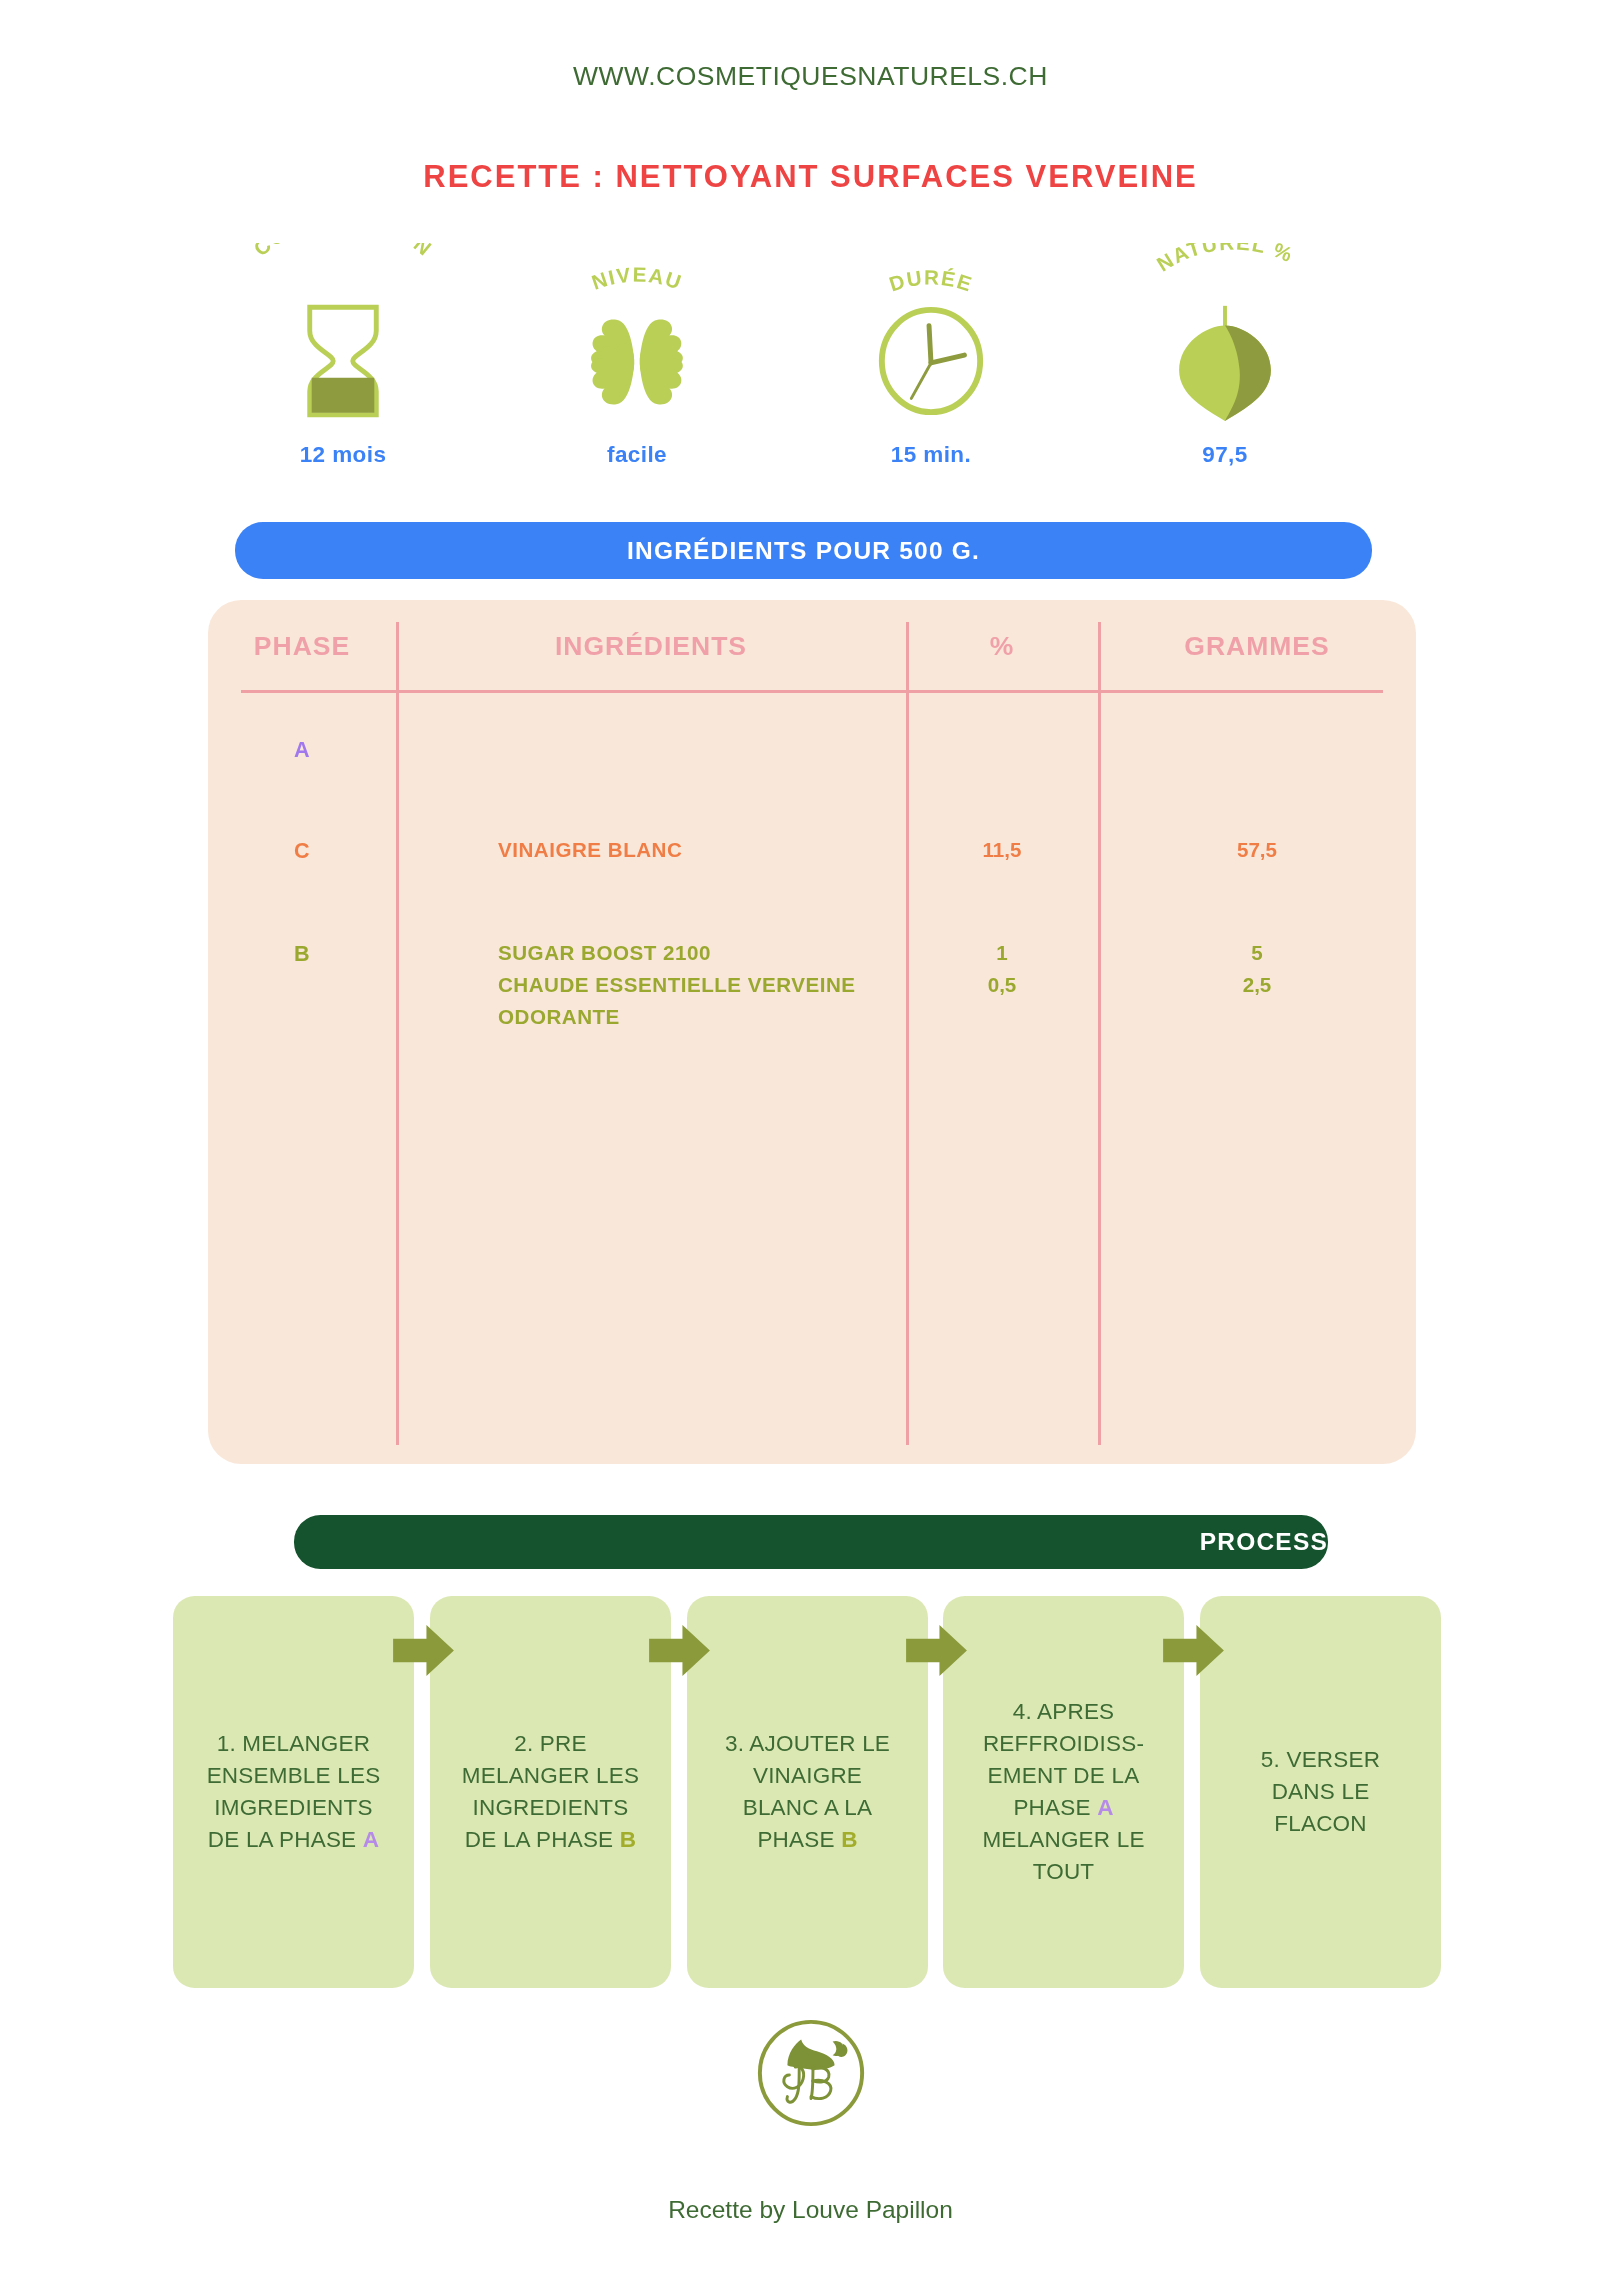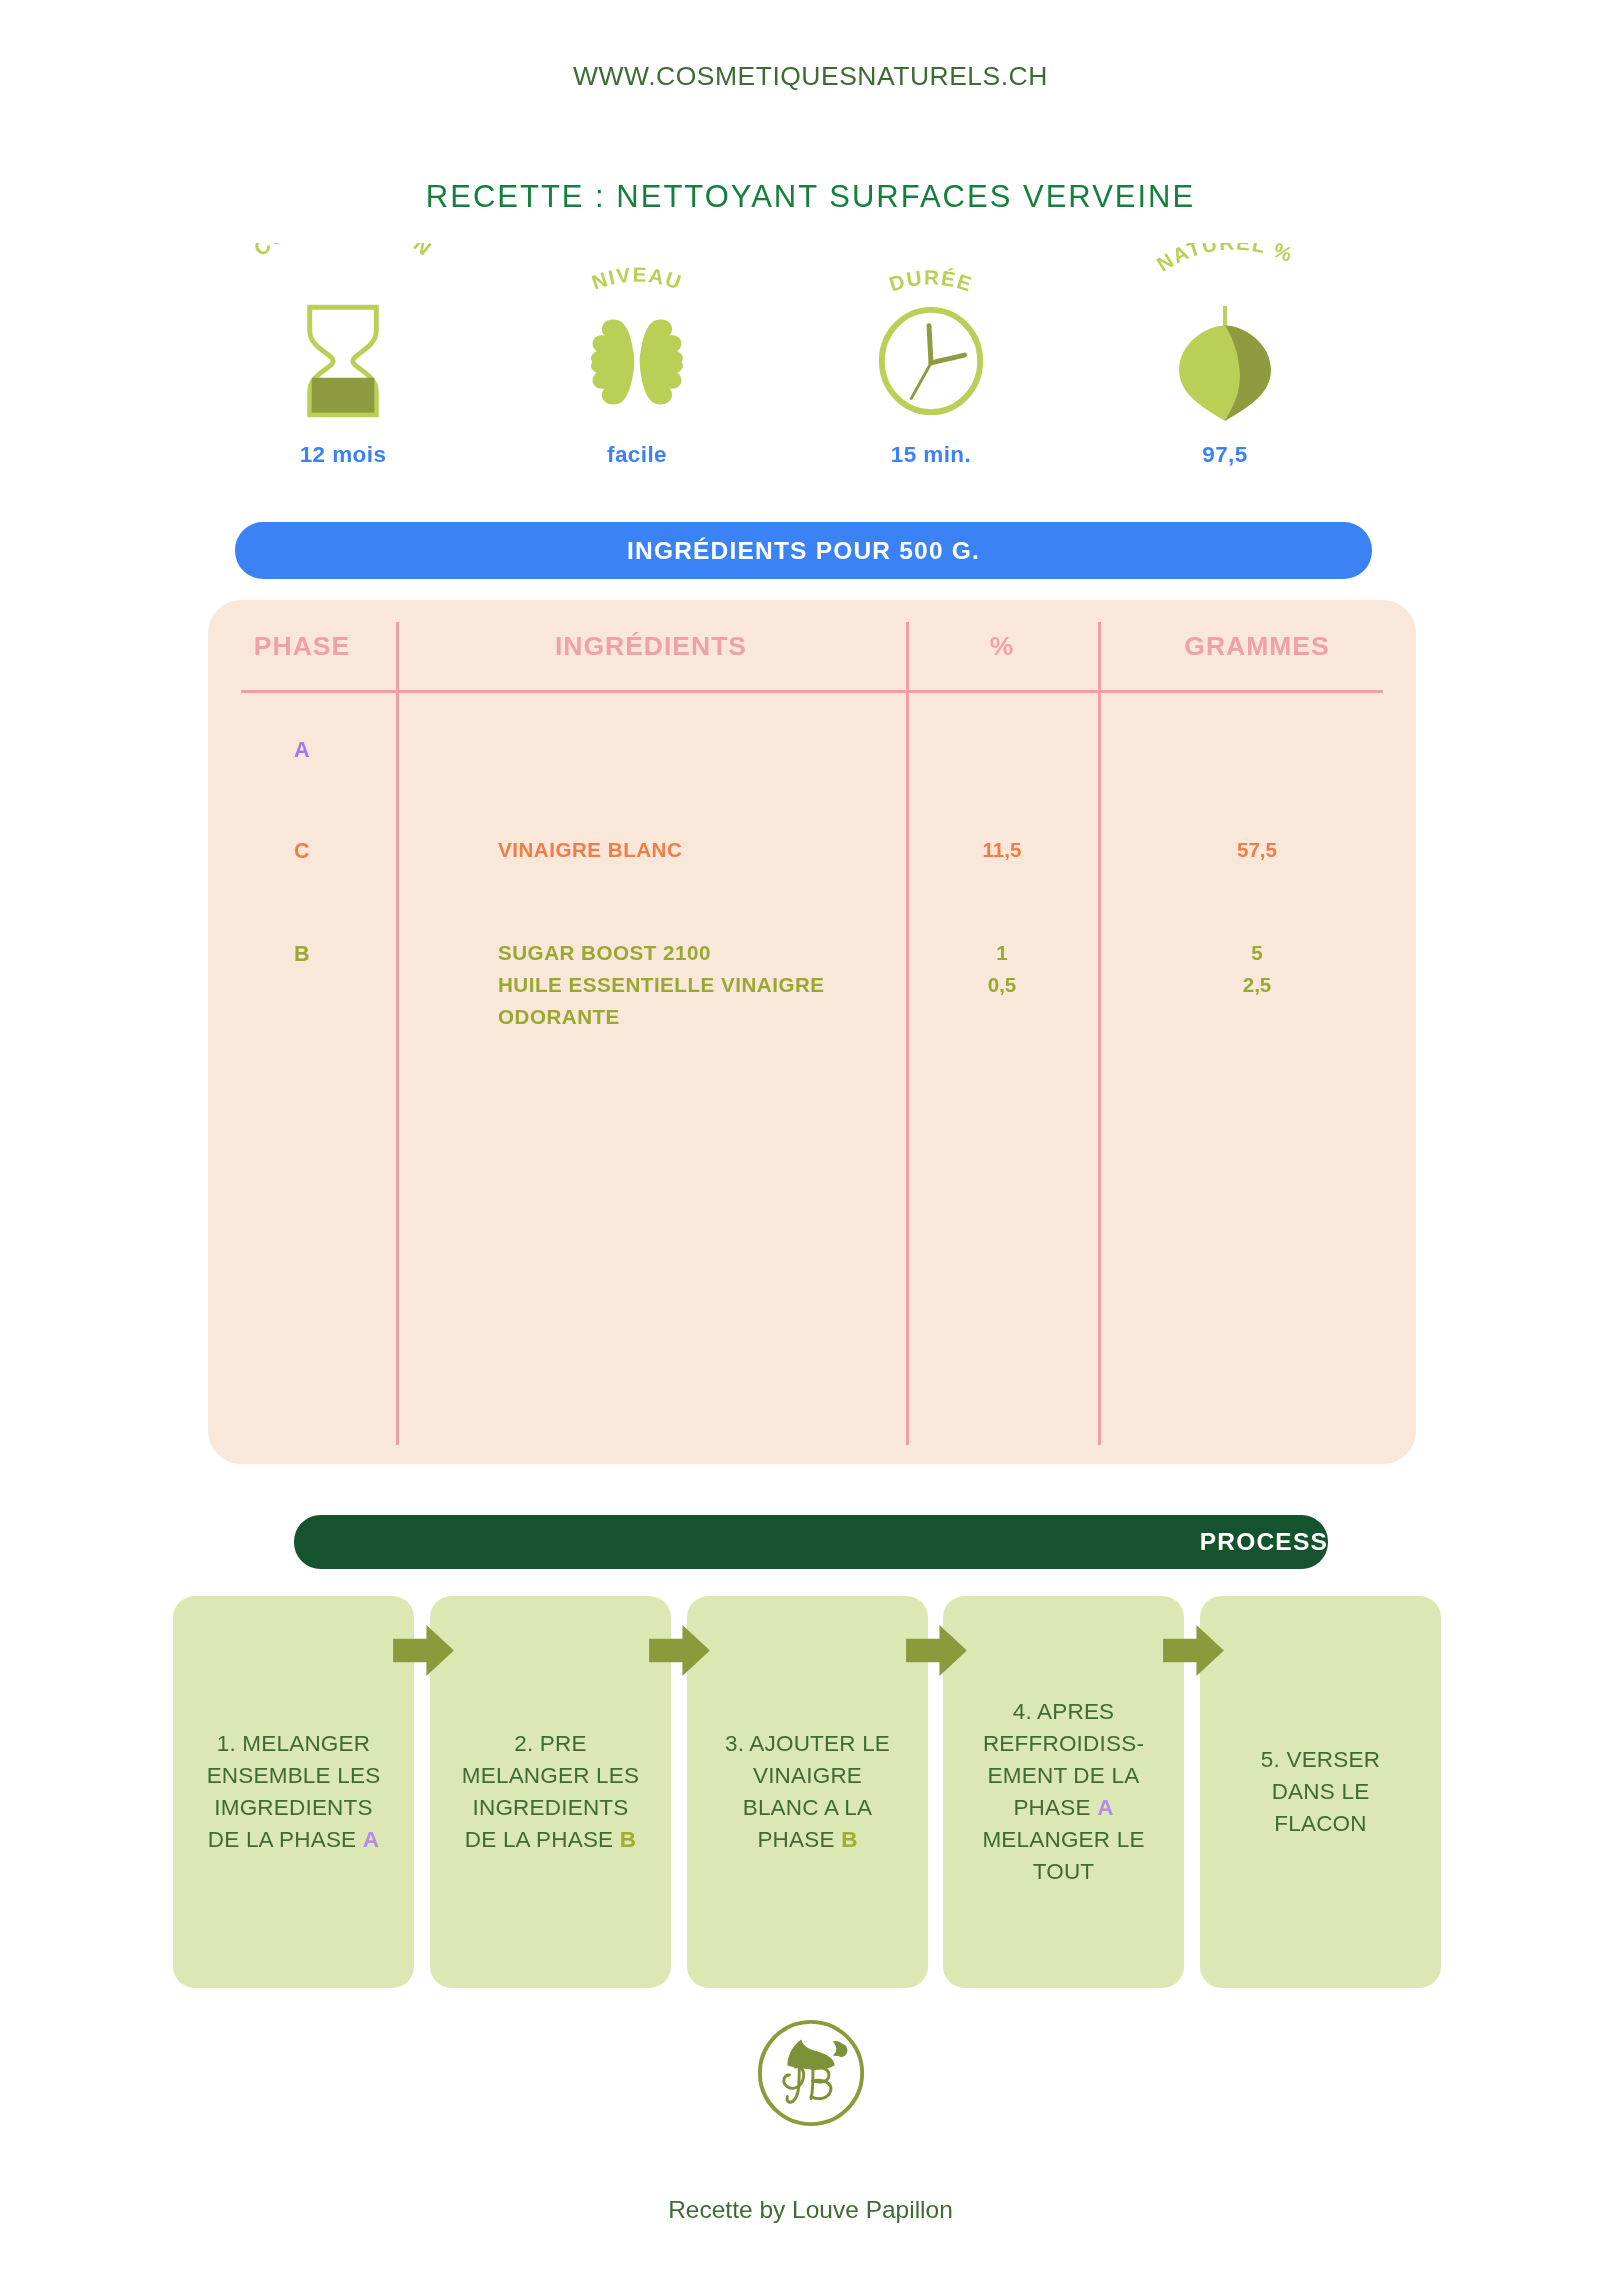--- a/index.html
+++ b/index.html
@@ -20,26 +20,26 @@
     top: 61px; left: 0; width: 100%;
     text-align: center;
     font-size: 26.5px;
     letter-spacing: 0.5px;
     color: #3e6b34;
     font-weight: 400;
   }
 
   .recipe-title {
     position: absolute;
-    top: 179px; left: 0; width: 100%;
+    top: 159px; left: 0; width: 100%;
     text-align: center;
     font-size: 31px;
-    font-weight: 400;
+    font-weight: 700;
     letter-spacing: 2px;
-    color: #15803d;
+    color: #ef4444;
   }
 
   
   .info-row {
     position: absolute;
     top: 243px; left: 196px;
     width: 1157px;
     height: 225px;
     display: flex;
   }
@@ -344,21 +344,21 @@
 
   <div class="tbl-group" style="top:341px">
     <div class="g-phase" style="color:#9aa830">B</div>
     <div class="g-rows">
       <div class="tbl-row">
         <span class="r-name" style="color:#9aa830">SUGAR BOOST 2100</span>
         <span class="r-pct" style="color:#9aa830">1</span>
         <span class="r-g" style="color:#9aa830">5</span>
       </div>
       <div class="tbl-row">
-        <span class="r-name" style="color:#9aa830">HUILE ESSENTIELLE VINAIGRE</span>
+        <span class="r-name" style="color:#9aa830">CHAUDE ESSENTIELLE VERVEINE</span>
         <span class="r-pct" style="color:#9aa830">0,5</span>
         <span class="r-g" style="color:#9aa830">2,5</span>
       </div>
       <div class="tbl-row">
         <span class="r-name" style="color:#9aa830">ODORANTE</span>
       </div>
     </div>
   </div>
 </div>
 

